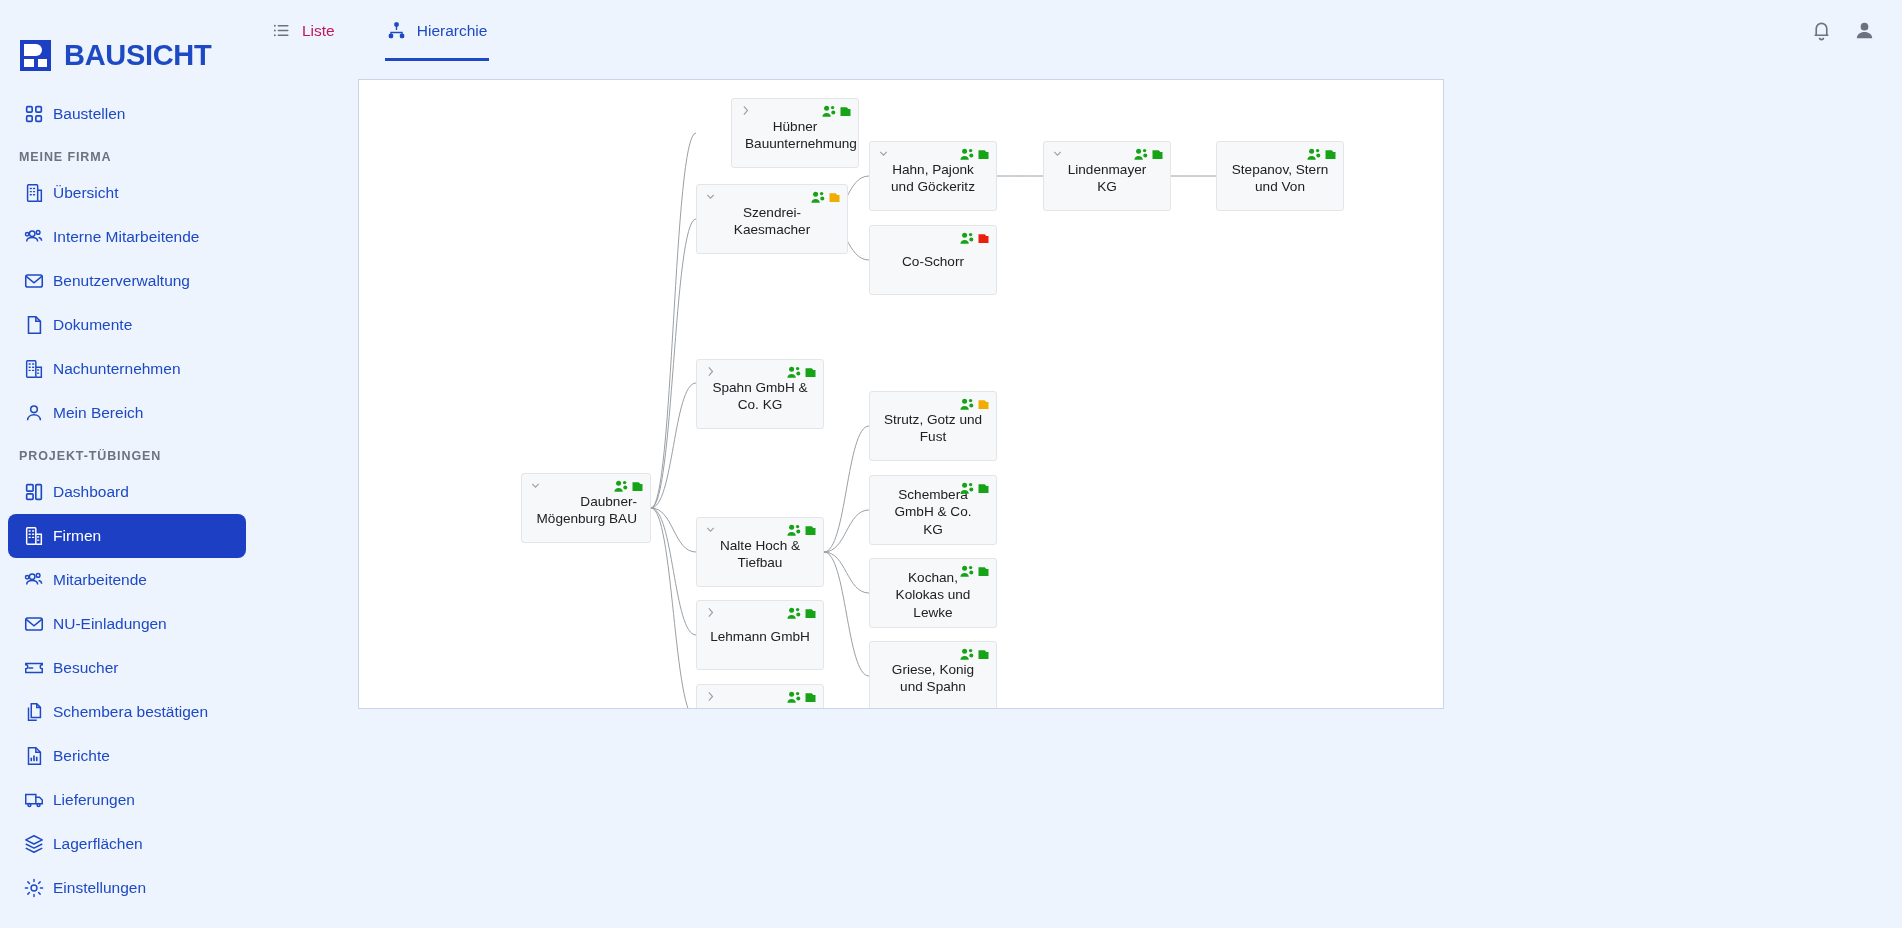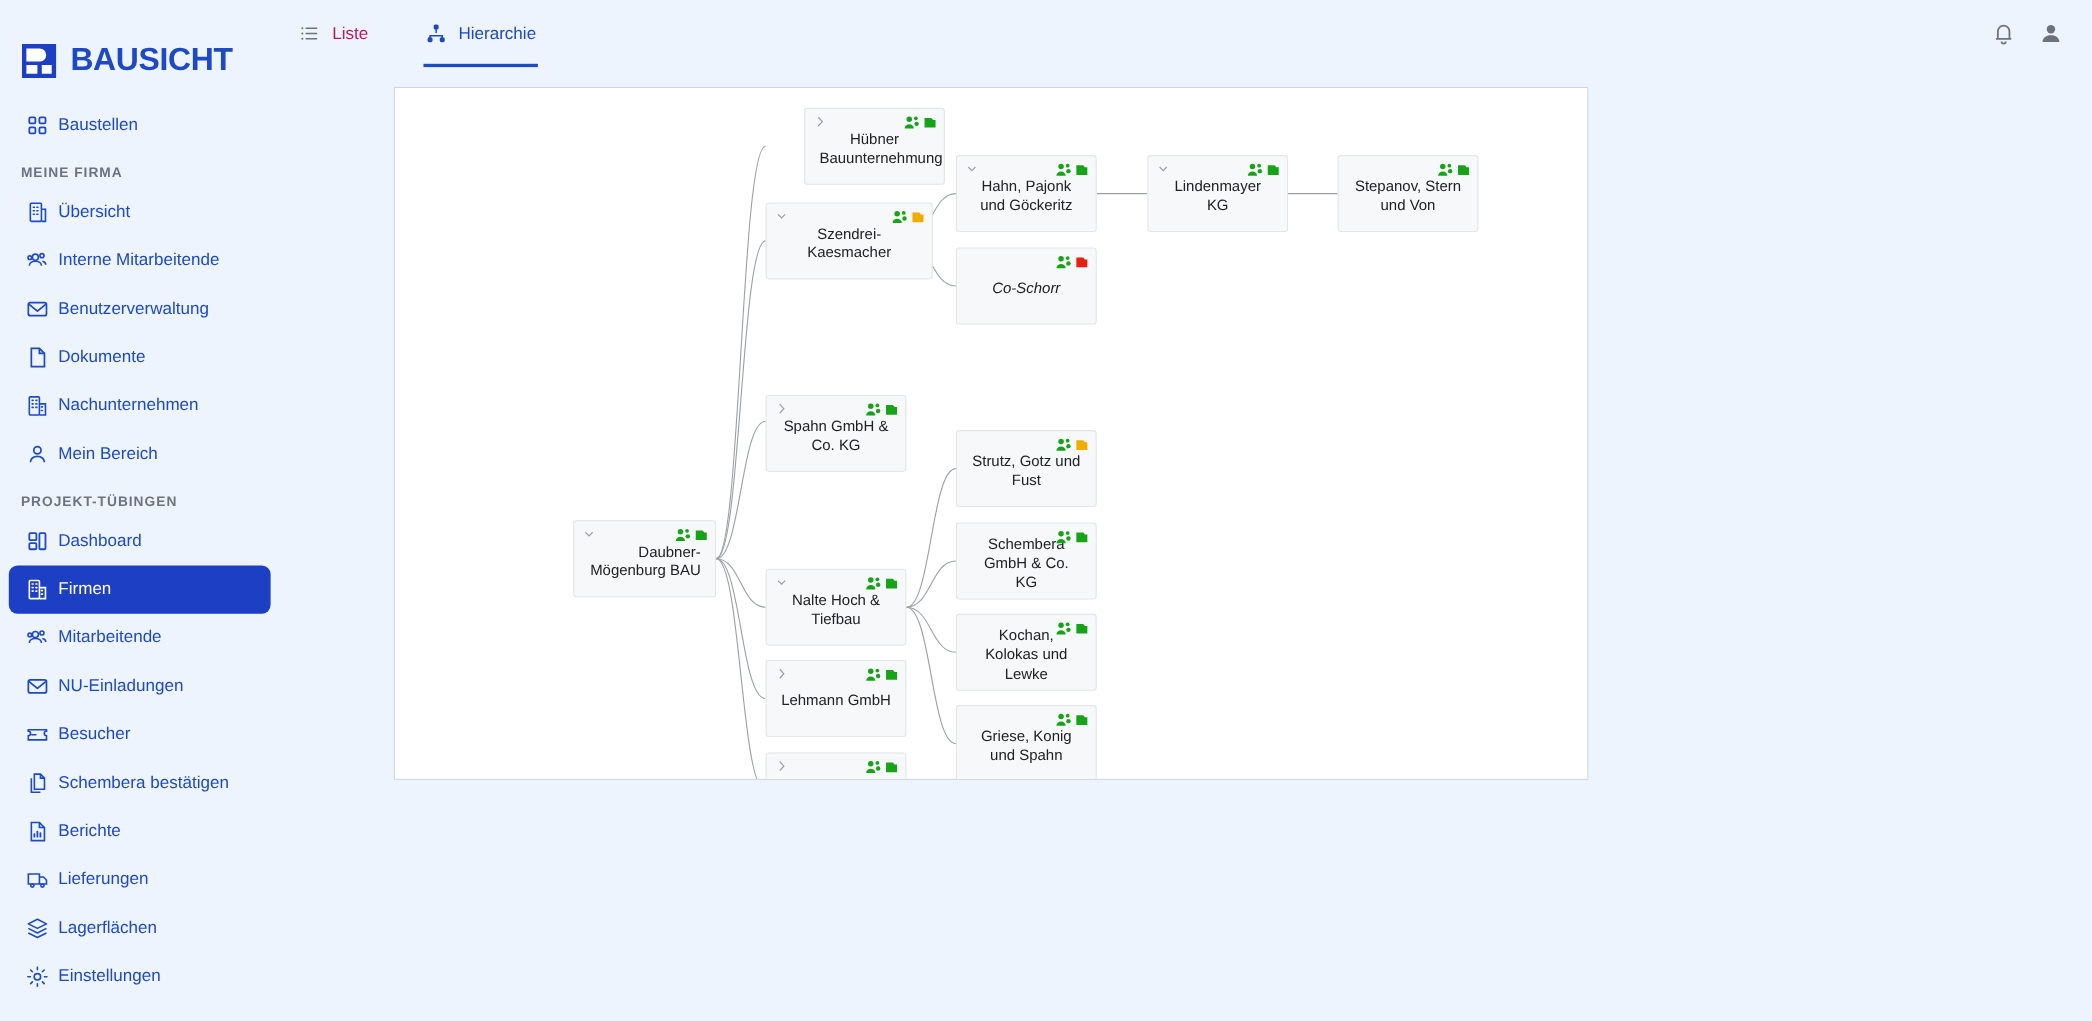--- a/index.html
+++ b/index.html
@@ -554,21 +554,21 @@
                   </svg>
                 </span>
                 <span>
                   <svg width="13" height="13" viewBox="0 0 13 13">
                     <path d="M1.5 2.2h6.2l1.6 1.8h2.2v7H1.5z" fill="#17a317"></path>
                   </svg>
                 </span>
               </span>
               <span class="label">Hahn, Pajonk und Göckeritz</span>
             </div>
-            <div class="node" style="left: 510px; top: 145px; width: 128px; height: 70px; font-style: italic;">
+            <div class="node" style="left: 510px; top: 145px; width: 128px; height: 70px;">
               <span class="badges">
                 <span>
                   <svg width="15" height="13" viewBox="0 0 15 13">
                     <circle cx="4.6" cy="3.3" r="2.5" fill="#17a317"></circle>
                     <path d="M0.4 11.8c0-2.4 1.9-3.9 4.2-3.9s4.2 1.5 4.2 3.9z" fill="#17a317"></path>
                     <circle cx="10.6" cy="2.6" r="1.7" fill="#17a317"></circle>
                     <circle cx="11.3" cy="7.6" r="2" fill="#17a317"></circle>
                   </svg>
                 </span>
                 <span>

